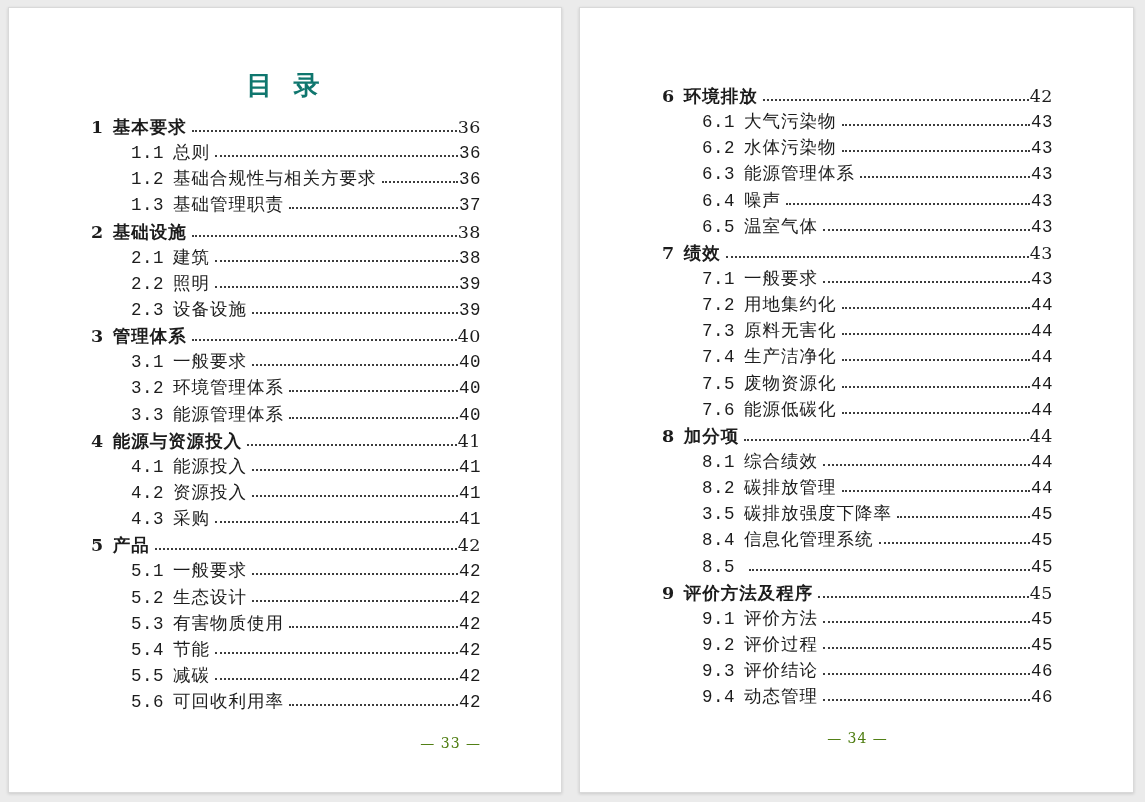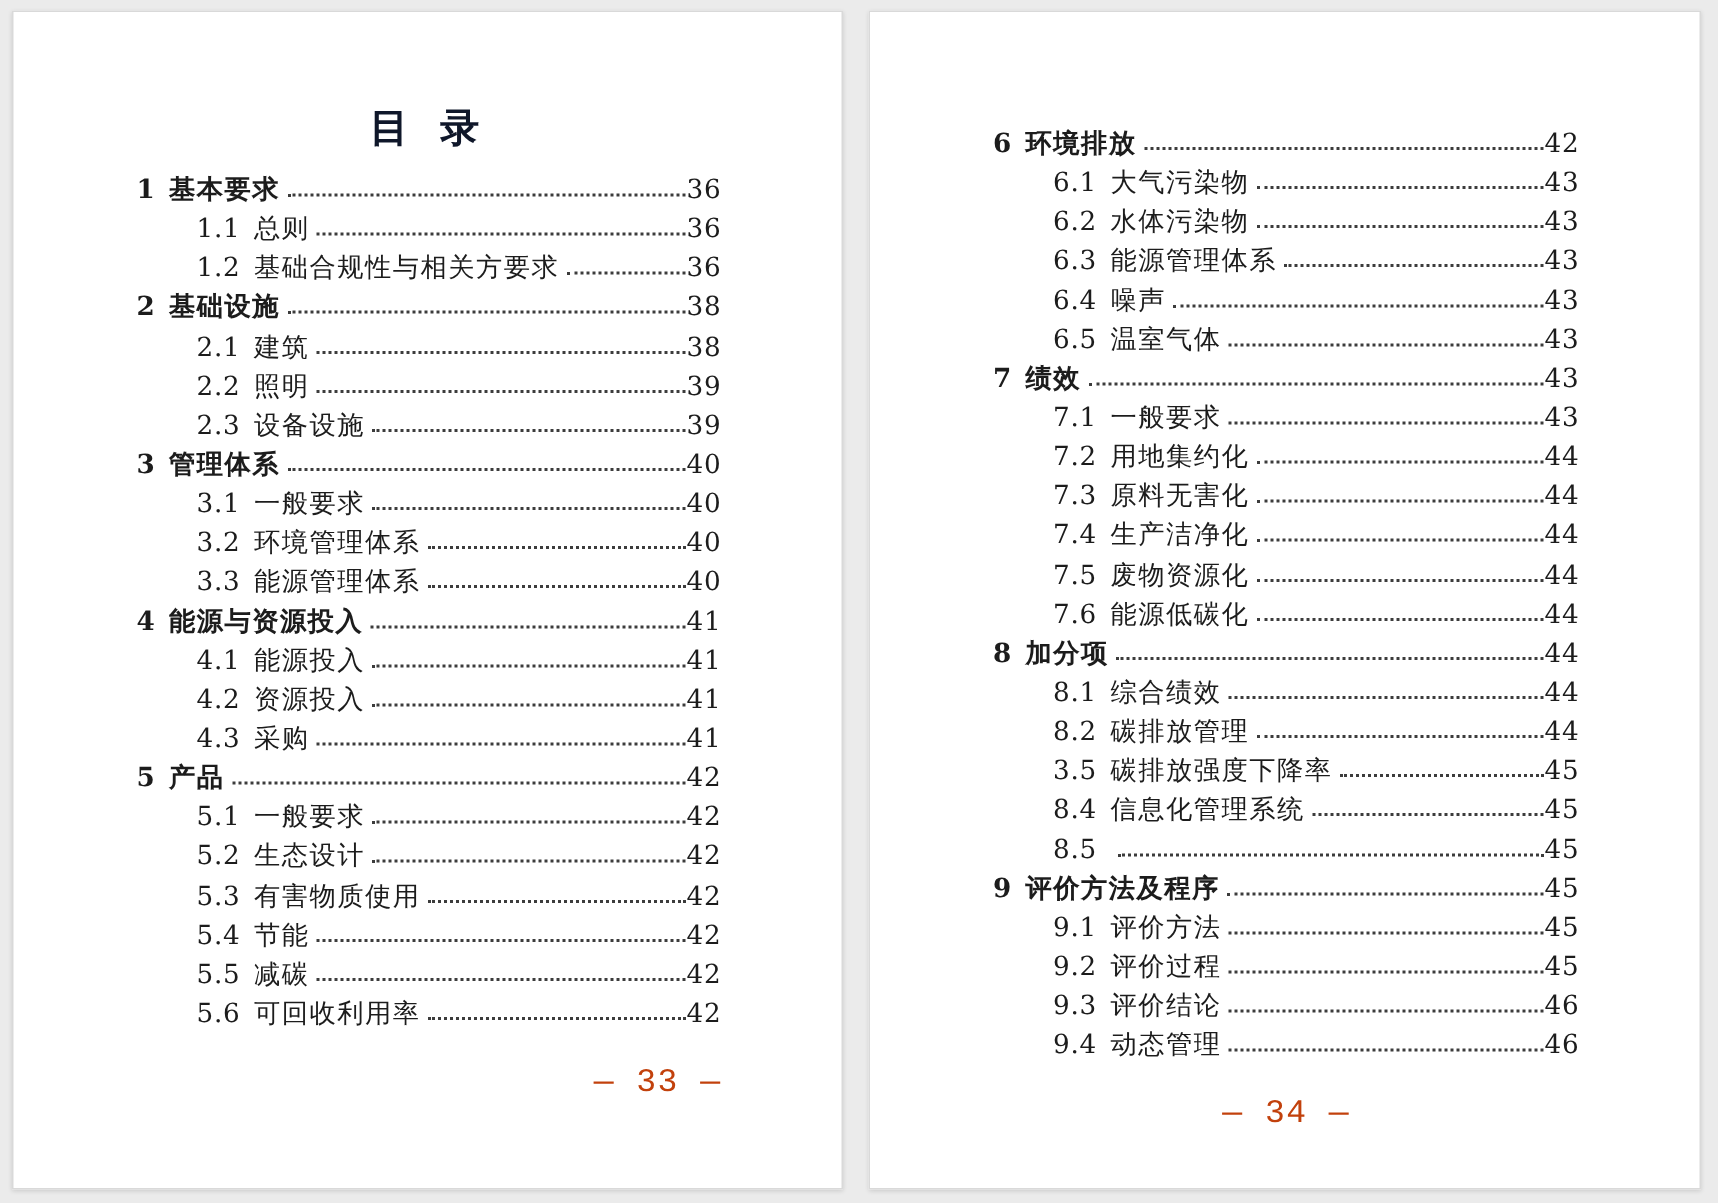--- a/index.html
+++ b/index.html
@@ -32,55 +32,54 @@
     left: 82px;
     right: 80px;
     top: 0;
   }
   .toc-title {
     margin-top: 60px;
     text-align: center;
     font-size: 26px;
     font-weight: 700;
     letter-spacing: 6px;
-    color: #0f172a;
+    color: #0f766e;
   }
   .rows.with-title { margin-top: 11px; }
   .rows.no-title   { margin-top: 75px; }
 
   .toc-row {
     display: flex;
     align-items: baseline;
     height: 26.15px;
     font-size: 17.5px;
     line-height: 26.15px;
     white-space: nowrap;
   }
   .toc-row.l1 { font-weight: 700; }
-  .toc-row.l2 { padding-left: 40px; font-weight: 400; }
+  .toc-row.l2 { padding-left: 40px; font-weight: 400; font-family: Liberation Mono, monospace; }
   .toc-row .num { margin-right: 9px; letter-spacing: 0.5px; }
   .toc-row .label { letter-spacing: 1px; text-align: center; }
   .toc-row .leader {
     flex: 1;
     min-width: 12px;
     margin: 0 1px 0 5px;
     border-bottom: 2px dotted #3c3c3c;
     transform: translateY(-1px);
   }
   .toc-row .pg {
     font-weight: 400;
     letter-spacing: 0.5px;
   }
 
   .footer {
     margin-top: 20px;
-    font-size: 22px;
-    color: #c2410c;
+    font-size: 14px;
+    color: #4d7c0f;
     letter-spacing: 1px;
-    font-family: Liberation Mono, monospace;
   }
   .footer.align-right { text-align: right; }
   .footer.align-left  { text-align: center; }
 </style>
 </head>
 <body>
 
 <div class="paper left">
   <div class="content">
     <div class="toc-title">目 录</div>
@@ -96,20 +95,26 @@
           <span class="label">总则</span>
           <span class="leader"></span>
           <span class="pg">36</span>
         </div>
         <div class="toc-row l2">
           <span class="num">1.2</span>
           <span class="label">基础合规性与相关方要求</span>
           <span class="leader"></span>
           <span class="pg">36</span>
         </div>
+        <div class="toc-row l2">
+          <span class="num">1.3</span>
+          <span class="label">基础管理职责</span>
+          <span class="leader"></span>
+          <span class="pg">37</span>
+        </div>
         <div class="toc-row l1">
           <span class="num">2</span>
           <span class="label">基础设施</span>
           <span class="leader"></span>
           <span class="pg">38</span>
         </div>
         <div class="toc-row l2">
           <span class="num">2.1</span>
           <span class="label">建筑</span>
           <span class="leader"></span>

